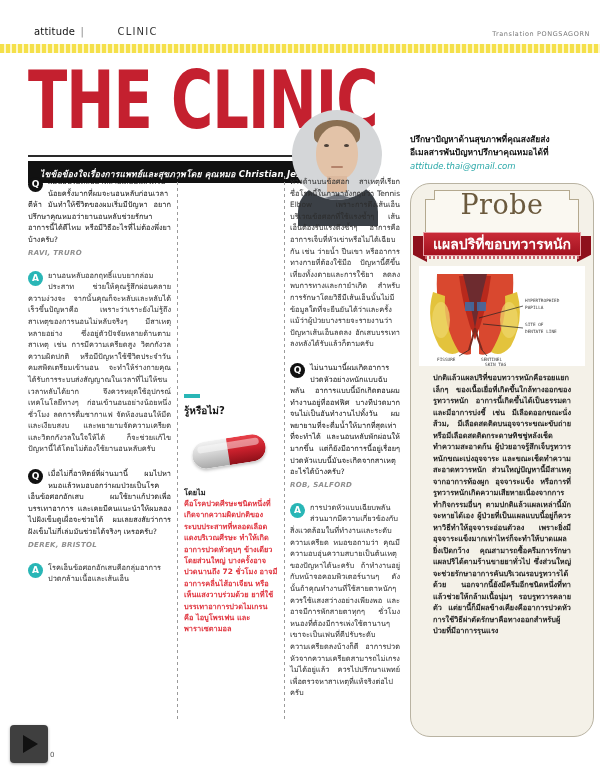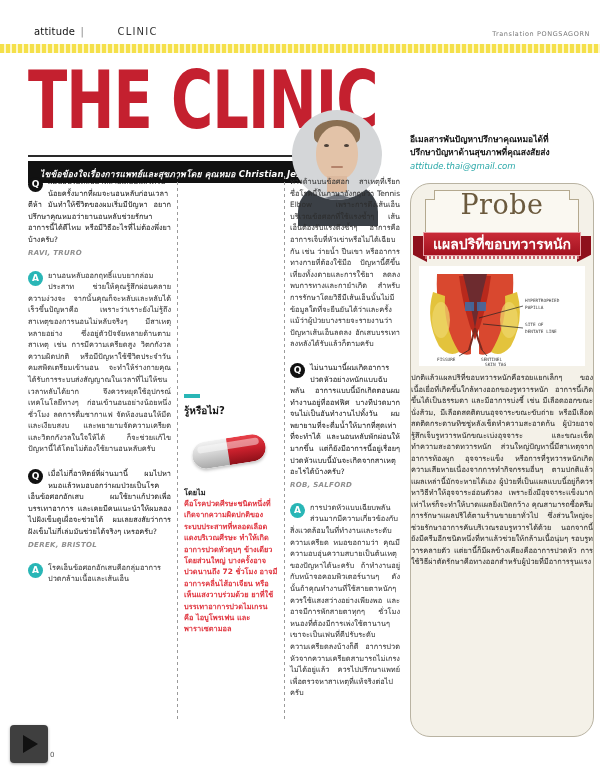--- a/index.html
+++ b/index.html
@@ -103,22 +103,22 @@
     border:1px solid #e8a0a6;box-sizing:border-box;}
   .ribbon-mid span{display:block;color:#fff;font-size:14px;font-weight:bold;text-align:center;line-height:22px;}
   .ribbon-l,.ribbon-r{position:absolute;top:4px;width:14px;height:26px;background:#8e101c;}
   .ribbon-l{left:0;clip-path:polygon(0 0,100% 0,100% 100%,0 72%);}
   .ribbon-r{right:0;clip-path:polygon(0 0,100% 0,100% 72%,0 100%);}
   .ribbon-dots{position:absolute;left:12px;right:12px;top:24px;height:3px;
     background:repeating-linear-gradient(90deg,#c9606a 0 2px,transparent 2px 4px);}
 
   .probe-fig{position:relative;margin:10px 8px 6px 8px;height:100px;background:#fff;}
   .fig-svg{display:block;}
-  .probe-text{margin:0 0;font-size:7.4px;line-height:11.5px;color:#1d1d1d;
-    font-weight:normal;text-align:justify;}
+  .probe-text{margin:0 22px;font-size:7.4px;line-height:11.5px;color:#1d1d1d;
+    font-weight:bold;text-align:justify;}
 
   
   .playbtn{position:absolute;left:10px;bottom:18px;width:38px;height:38px;background:#3f3f3f;
     border-radius:4px;box-shadow:0 1px 3px rgba(0,0,0,.35);}
   .playbtn i{position:absolute;left:13px;top:10px;width:0;height:0;
     border-left:15px solid #111;border-top:9px solid transparent;border-bottom:9px solid transparent;}
   .pageno{position:absolute;left:50px;bottom:22px;font-size:7px;color:#555;}
 </style>
 </head>
 <body>
@@ -149,22 +149,22 @@
         <div class="doc-face"></div>
         <div class="doc-eye l"></div>
         <div class="doc-eye r"></div>
         <div class="doc-mouth"></div>
         <div class="doc-neck"></div>
         <div class="doc-shirt"></div>
       </div>
     </div>
 
     <div class="contact">
+      <span class="line">ปรึกษาปัญหาด้านสุขภาพที่คุณสงสัยส่ง</span>
       <span class="line">อีเมลสารพันปัญหาปรึกษาคุณหมอได้ที่</span>
-      <span class="line">ปรึกษาปัญหาด้านสุขภาพที่คุณสงสัยส่ง</span>
       <span class="mail">attitude.thai@gmail.com</span>
     </div>
   </div>
 
   <div class="cols">
     <div class="vdash" style="left:177px"></div>
     <div class="vdash" style="left:284px"></div>
 
     <div class="col col1">
       <div class="qa">

